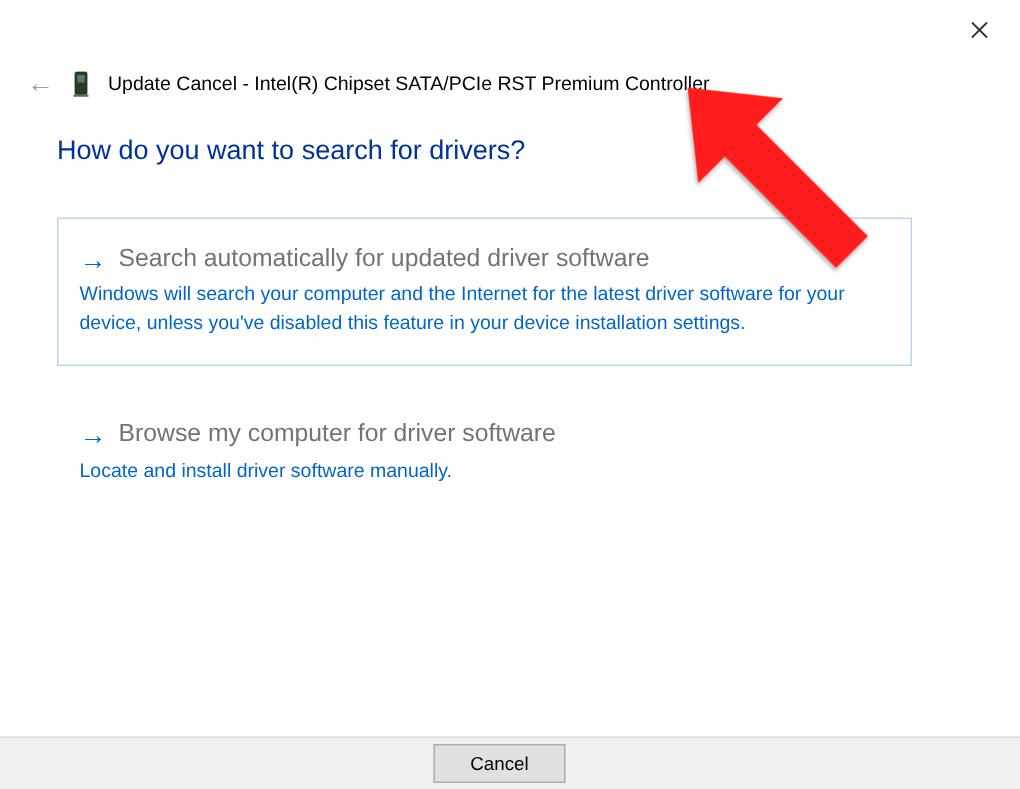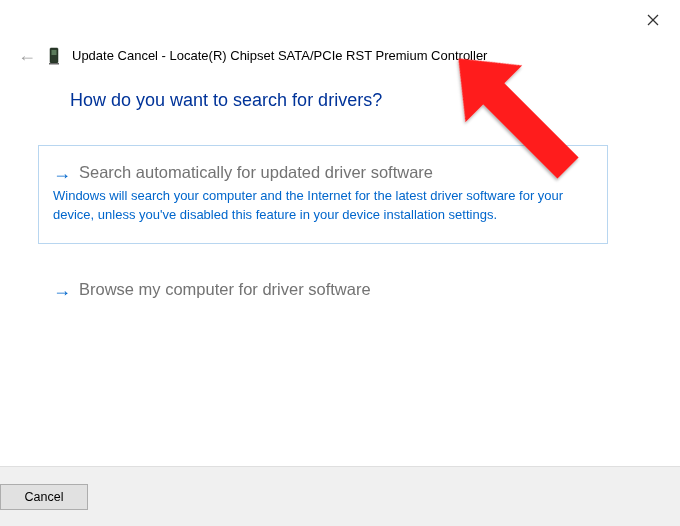--- a/index.html
+++ b/index.html
@@ -48,21 +48,20 @@
       font-size: 13px;
       color: #000;
     }
     .main-question {
       position: absolute;
       top: 90px;
       left: 38px;
       font-size: 18px;
       color: #003399;
       font-weight: 400;
-      margin-left: 32px;
     }
     .options-area {
       position: absolute;
       top: 145px;
       left: 38px;
       right: 72px;
     }
     .option-card {
       border: 1px solid transparent;
       padding: 16px 14px 18px;
@@ -91,26 +90,26 @@
       line-height: 1.3;
     }
     .option-desc {
       font-size: 13px;
       color: #0066cc;
       line-height: 1.45;
     }
     .footer-bar {
       position: absolute;
       left: 0; right: 0; bottom: 0;
-      height: 60px;
+      height: 35px;
       background: #f0f0f0;
       border-top: 1px solid #dfdfdf;
       display: flex;
       align-items: center;
-      justify-content: flex-start;
+      justify-content: center;
       padding-right: 14px;
     }
     .cancel-btn {
       min-width: 88px;
       height: 26px;
       border: 1px solid #adadad;
       background: #e1e1e1;
       font-size: 12.5px;
       color: #000;
       cursor: pointer;
@@ -136,40 +135,41 @@
 <div class="header-row">
   <span class="back-arrow">←</span>
   <span class="device-icon">
     <svg width="12" height="18" viewBox="0 0 12 18">
       <rect x="2" y="1" width="8" height="15" rx="1" fill="#2a3a2a" stroke="#1a2a1a" stroke-width="0.5"></rect>
       <rect x="3.5" y="3" width="5" height="5" fill="#5a7a5a"></rect>
       <rect x="1" y="16" width="10" height="1.5" fill="#666"></rect>
     </svg>
   </span>
   <span class="header-title">
-    <span>Update Cancel</span> - <span>Locate(R) Chipset SATA/PCIe RST Premium Controller</span>
+    <span>Update Cancel</span> - <span>Intel(R) Chipset SATA/PCIe RST Premium Controller</span>
   </span>
 </div>
 
 <h1 class="main-question">How do you want to search for drivers?</h1>
 
 <div class="options-area">
   <div class="option-card highlighted">
     <div class="option-title-row">
       <span class="arrow-right">→</span>
       <span class="option-title">Search automatically for updated driver software</span>
     </div>
     <div class="option-desc">Windows will search your computer and the Internet for the latest driver software for your device, unless you've disabled this feature in your device installation settings.</div>
   </div>
 
   <div class="option-card">
     <div class="option-title-row">
       <span class="arrow-right">→</span>
       <span class="option-title">Browse my computer for driver software</span>
     </div>
+    <div class="option-desc">Locate and install driver software manually.</div>
   </div>
 </div>
 
 <div class="footer-bar">
   <button class="cancel-btn">Cancel</button>
 </div>
 
 <svg class="annotation-arrow" width="200" height="160" viewBox="0 0 200 160">
   <defs>
     <filter id="ds" x="-20%" y="-20%" width="140%" height="140%">

